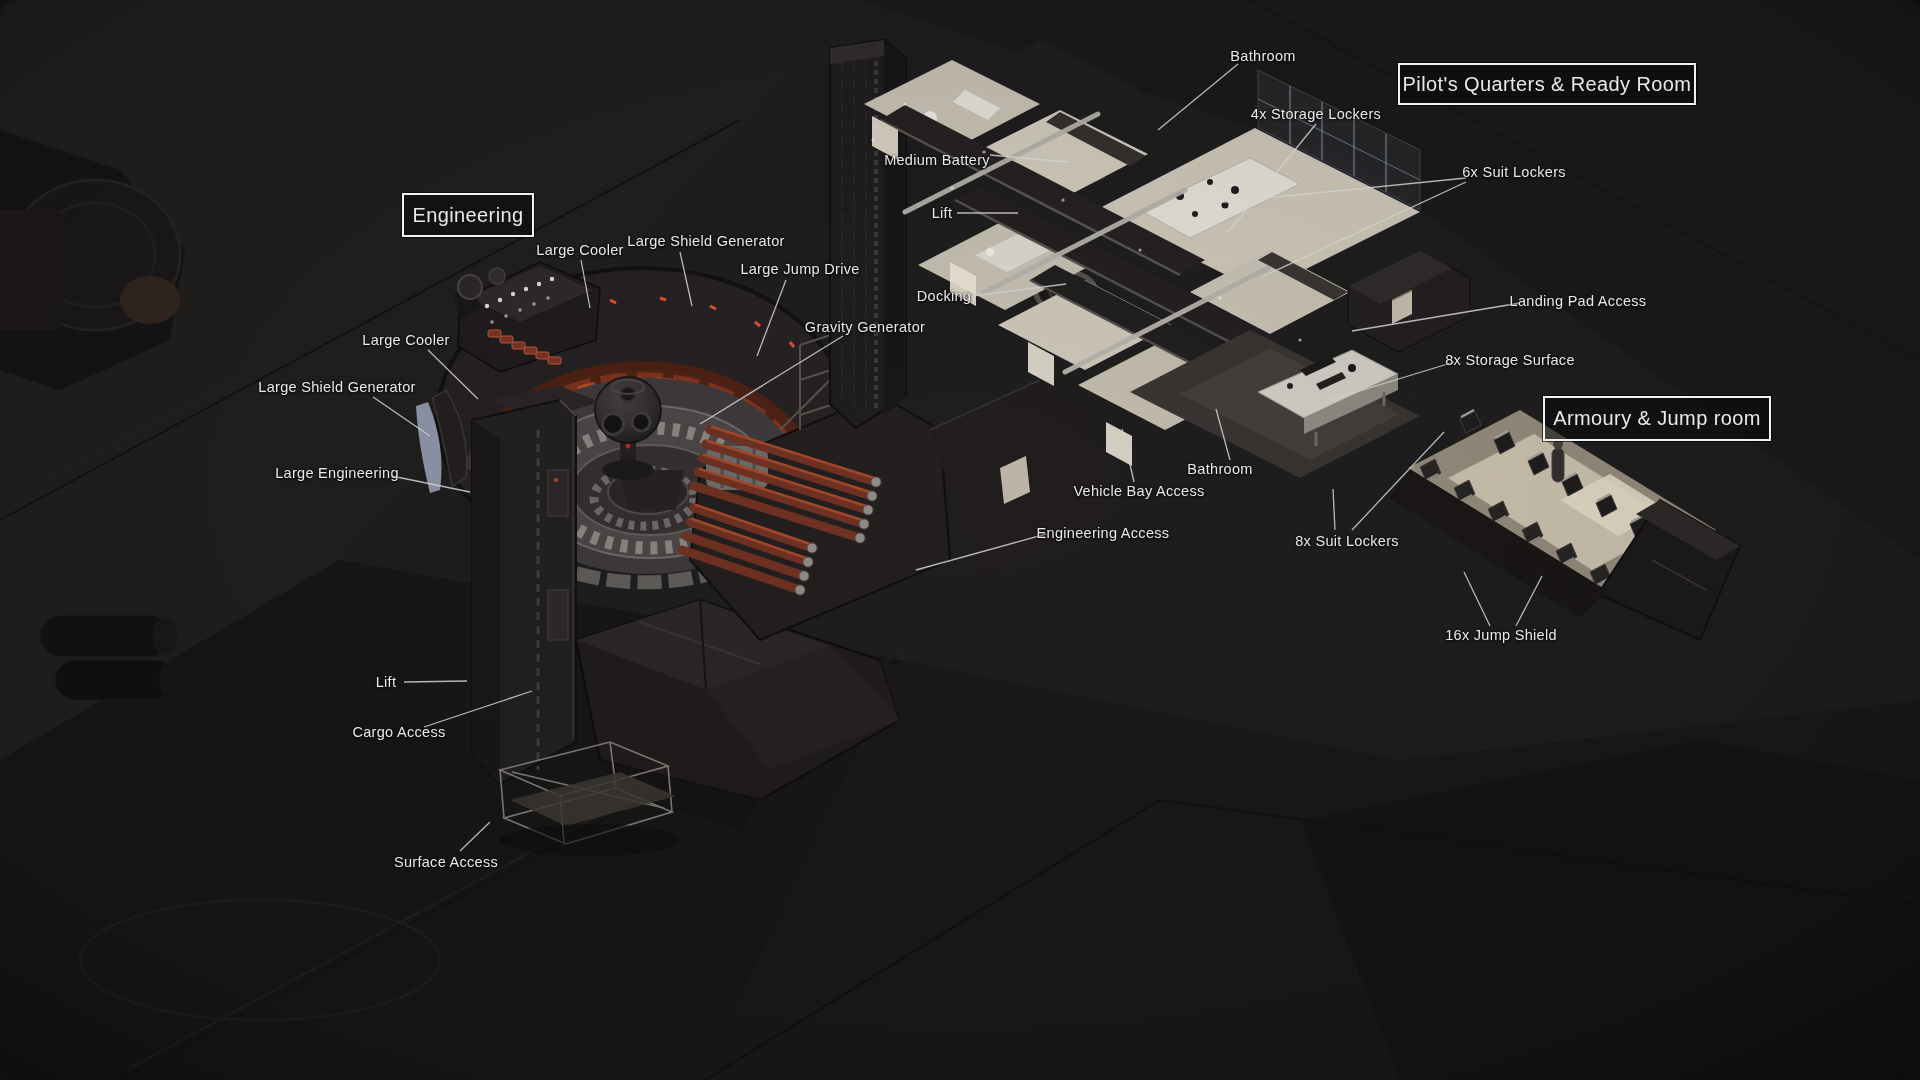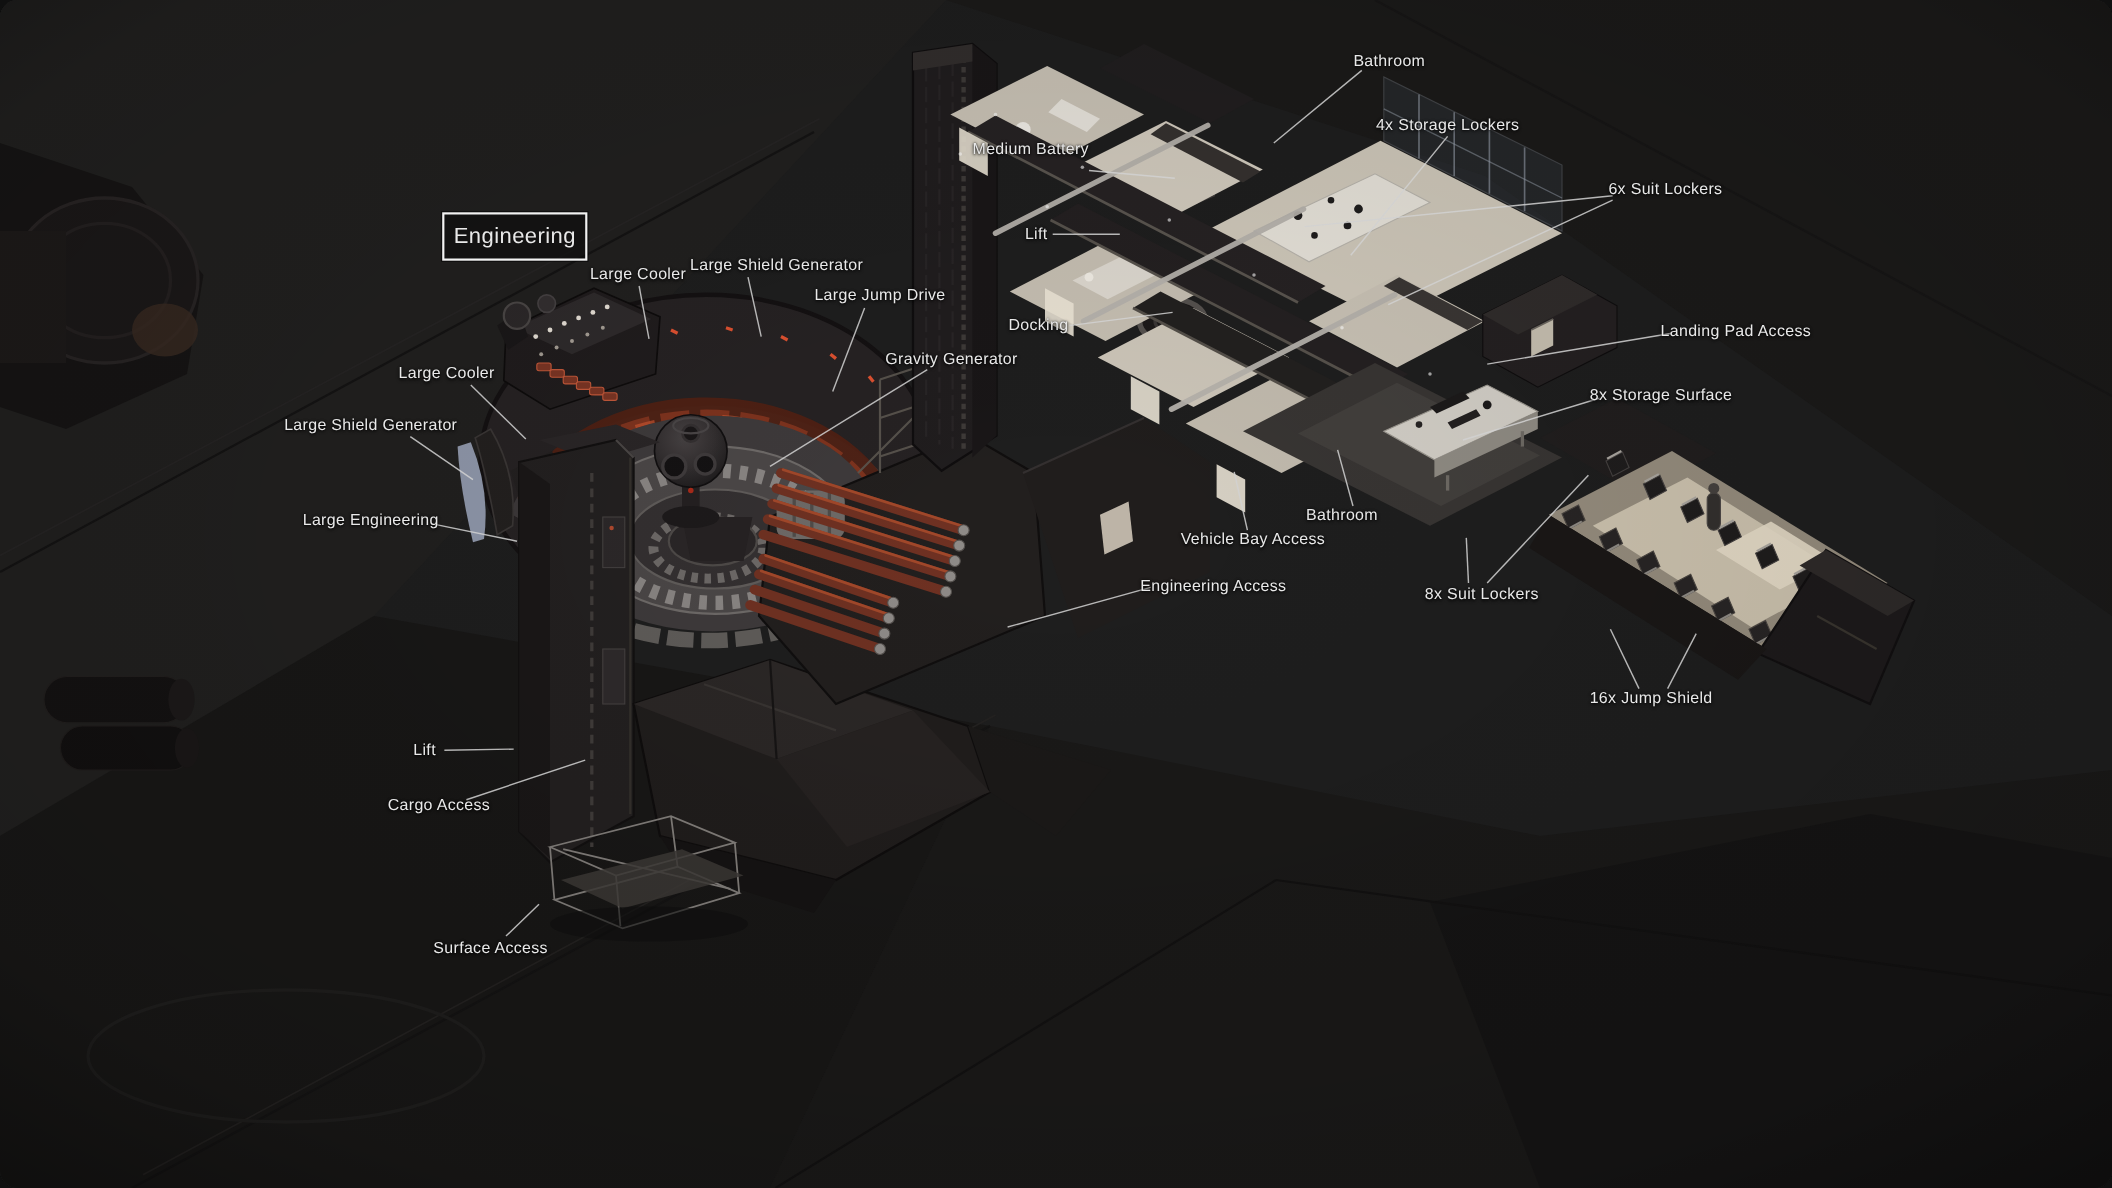--- a/index.html
+++ b/index.html
@@ -395,21 +395,21 @@
       <line x1="1490" y1="626" x2="1464" y2="572" stroke="#d2d2d2" stroke-width="1.3" opacity="0.85"></line>
       <line x1="1516" y1="626" x2="1542" y2="576" stroke="#d2d2d2" stroke-width="1.3" opacity="0.85"></line>
       <line x1="404" y1="682" x2="467" y2="681" stroke="#d2d2d2" stroke-width="1.3" opacity="0.85"></line>
       <line x1="424" y1="727" x2="532" y2="691" stroke="#d2d2d2" stroke-width="1.3" opacity="0.85"></line>
       <line x1="460" y1="851" x2="490" y2="822" stroke="#d2d2d2" stroke-width="1.3" opacity="0.85"></line>
     </svg>
 
   <div id="labels-layer">
       <div class="callout-label" style="left: 1263px; top: 56px;">Bathroom</div>
       <div class="callout-label" style="left: 1316px; top: 114px;">4x Storage Lockers</div>
-      <div class="callout-label" style="left: 937px; top: 136px;">Medium Battery</div>
+      <div class="callout-label" style="left: 937px; top: 160px;">Medium Battery</div>
       <div class="callout-label" style="left: 1514px; top: 172px;">6x Suit Lockers</div>
       <div class="callout-label" style="left: 942px; top: 213px;">Lift</div>
       <div class="callout-label" style="left: 580px; top: 250px;">Large Cooler</div>
       <div class="callout-label" style="left: 706px; top: 241px;">Large Shield Generator</div>
       <div class="callout-label" style="left: 800px; top: 269px;">Large Jump Drive</div>
       <div class="callout-label" style="left: 944px; top: 296px;">Docking</div>
       <div class="callout-label" style="left: 1578px; top: 301px;">Landing Pad Access</div>
       <div class="callout-label" style="left: 865px; top: 327px;">Gravity Generator</div>
       <div class="callout-label" style="left: 406px; top: 340px;">Large Cooler</div>
       <div class="callout-label" style="left: 1510px; top: 360px;">8x Storage Surface</div>
@@ -417,15 +417,17 @@
       <div class="callout-label" style="left: 1220px; top: 469px;">Bathroom</div>
       <div class="callout-label" style="left: 337px; top: 473px;">Large Engineering</div>
       <div class="callout-label" style="left: 1139px; top: 491px;">Vehicle Bay Access</div>
       <div class="callout-label" style="left: 1103px; top: 533px;">Engineering Access</div>
       <div class="callout-label" style="left: 1306px; top: 541px; margin-left: 41px;">8x Suit Lockers</div>
       <div class="callout-label" style="left: 1501px; top: 635px;">16x Jump Shield</div>
       <div class="callout-label" style="left: 386px; top: 682px;">Lift</div>
       <div class="callout-label" style="left: 399px; top: 732px;">Cargo Access</div>
       <div class="callout-label" style="left: 446px; top: 862px;">Surface Access</div>
       <div class="section-title-box" style="left: 402px; top: 193px; width: 128px; height: 40px; text-align: center;">Engineering</div>
+      <div class="section-title-box" style="left: 1398px; top: 63px; width: 294px; height: 38px;">Pilot's Quarters &amp; Ready Room</div>
+      <div class="section-title-box" style="left: 1543px; top: 396px; width: 224px; height: 41px;">Armoury &amp; Jump room</div>
     </div>
 
 </div>
 
 </body></html>

